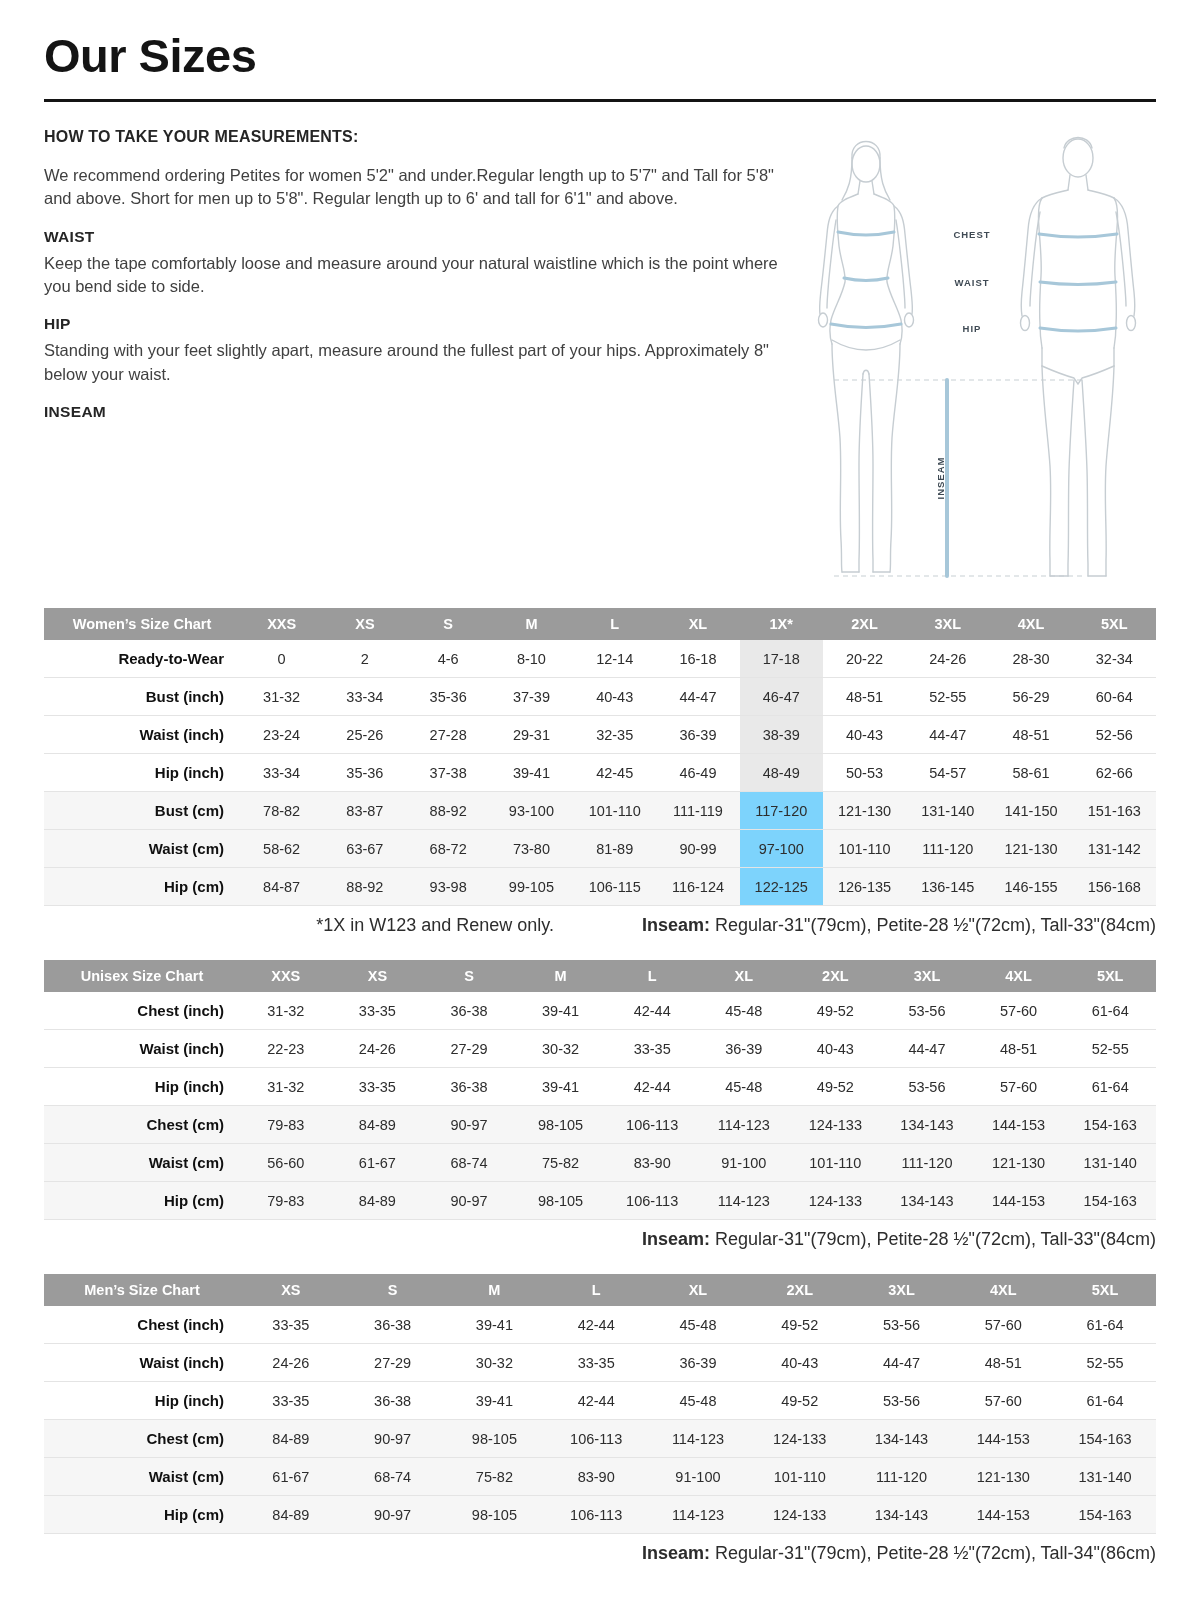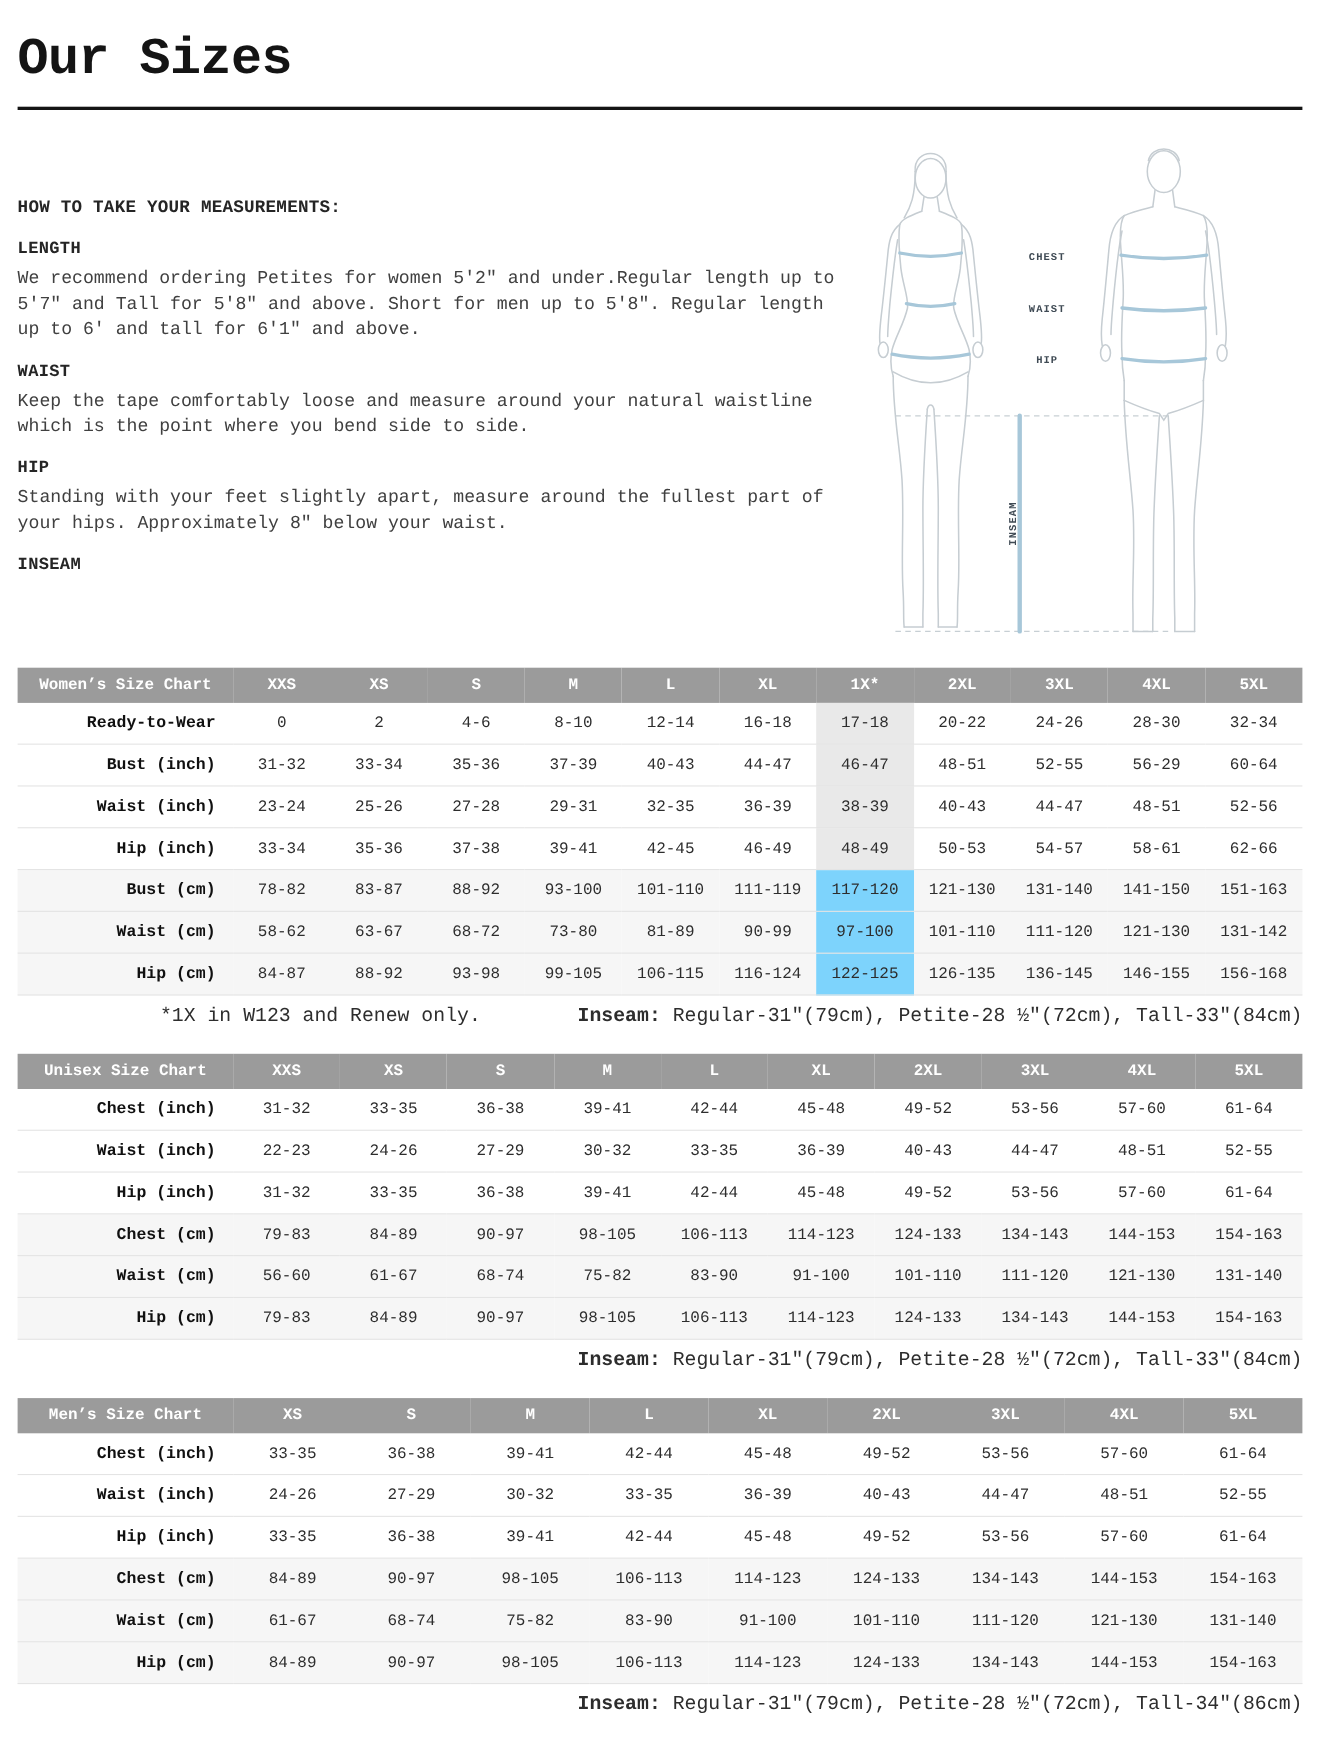--- a/index.html
+++ b/index.html
@@ -3,28 +3,28 @@
 <meta charset="utf-8">
 <style>
   * { margin:0; padding:0; box-sizing:border-box; }
   html,body { background:#ffffff; }
   body {
     width:1200px; height:1600px;
     font-family:"Liberation Sans", sans-serif;
     color:#3b3b3b;
     overflow:hidden;
   }
-  .page { padding:24px 16px 10px;font-family:Liberation Mono, monospace; }
+  .page { padding:24px 44px 10px; }
   h1.page-title {
     font-size:47px; font-weight:bold; color:#141414; letter-spacing:-0.5px;
     margin-top:4px;
   }
   hr.rule { border:none; border-top:3px solid #141414; margin:16px 0 24px; }
 
-  .content { display:flex; gap:4px;align-items:center; }
+  .content { display:flex; gap:4px; }
   .instructions { flex:1; max-width:748px; font-size:16.5px; line-height:1.42; }
   .how-to { font-size:16px; font-weight:bold; color:#252525; letter-spacing:0.2px; margin-bottom:15px; }
   .m-section { margin-bottom:15px; }
   .m-title { font-size:15.5px; font-weight:bold; color:#252525; letter-spacing:0.3px; margin-bottom:4px; }
   .m-body { color:#404040; }
 
   .figure-wrap { width:368px; flex-shrink:0; padding-top:2px; }
 
   .tables-host { margin-top:14px; }
   .table-block { margin-bottom:24px; }
@@ -57,21 +57,20 @@
 <div class="page">
 
   <h1 class="page-title">Our Sizes</h1>
   <hr class="rule">
 
   <div class="content">
     <div class="instructions">
       <div class="how-to">HOW TO TAKE YOUR MEASUREMENTS:</div>
 
       <div class="m-section">
-        <div class="m-title">LENGTH</div>
         <div class="m-body">We recommend ordering Petites for women 5'2" and under.Regular length up to 5'7" and Tall for 5'8" and above. Short for men up to 5'8". Regular length up to 6' and tall for 6'1" and above.</div>
       </div>
       <div class="m-section">
         <div class="m-title">WAIST</div>
         <div class="m-body">Keep the tape comfortably loose and measure around your natural waistline which is the point where you bend side to side.</div>
       </div>
       <div class="m-section">
         <div class="m-title">HIP</div>
         <div class="m-body">Standing with your feet slightly apart, measure around the fullest part of your hips. Approximately 8" below your waist.</div>
       </div>

